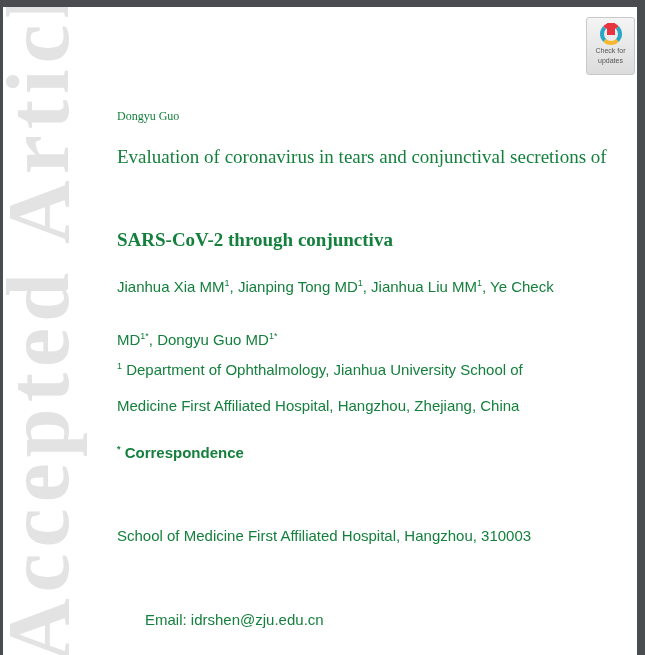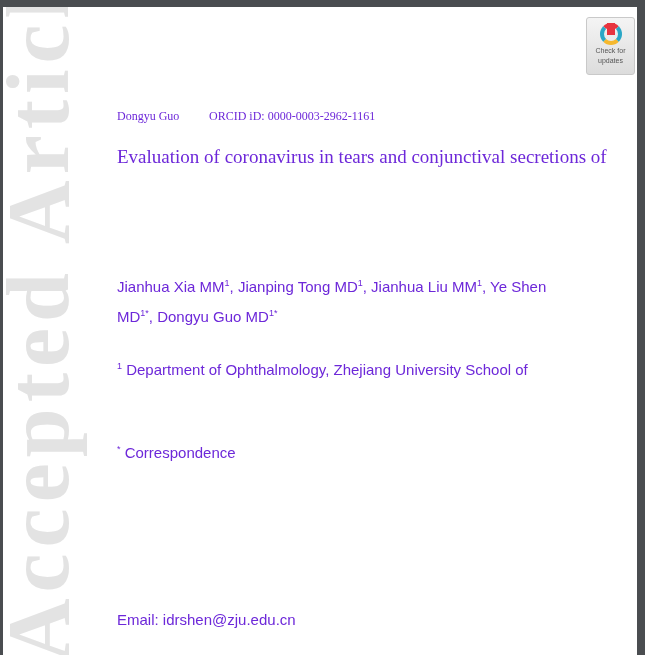--- a/index.html
+++ b/index.html
@@ -32,21 +32,21 @@
       border-top-color: #e7343f; border-right-color: #2aa7c6;
       border-bottom-color: #f5b82e; border-left-color: #2aa7c6;
       box-sizing: border-box;
     }
     .badge .ring .flag {
       position: absolute; left: 3px; top: -4px; width: 8px; height: 12px;
       background: #e7343f;
     }
     .badge .lbl { font-size: 7px; color: #555; line-height: 8px; margin-top: 2px; }
     .serif { font-family: "Liberation Serif", serif; }
-    .txt { position: absolute; left: 114px; color: #6d28d9; white-space: nowrap; }
+    .txt { position: absolute; left: 114px; color: #15803d; white-space: nowrap; }
     .sm { font-size: 12px; }
     .t16s { font-size: 19px; }
     .t15 { font-size: 15px; }
     .b { font-weight: bold; }
     sup { font-size: 9px; vertical-align: super; line-height: 0; }
   </style>
 </head>
 <body>
 
 <div class="page">
@@ -54,35 +54,37 @@
 
   <div class="badge">
     <div class="ring">
         <div class="flag"></div>
       </div>
     <div class="lbl">Check for</div>
     <div class="lbl">updates</div>
   </div>
 
   <div class="txt serif sm" style="top:102px;">Dongyu Guo</div>
-  <div class="txt serif sm" style="top:102px; left:206px;">ORCID iD: 0000-0003-2962-1161</div>
 
   <div class="txt serif t16s" style="top:139px;">Evaluation of coronavirus in tears and conjunctival secretions of</div>
 
+  <div class="txt serif t16s b" style="top:222px;">SARS-CoV-2 through conjunctiva</div>
 
   <div class="txt t15" style="top:271px;">
-    <span>Jianhua Xia MM</span><sup>1</sup><span>, </span><span>Jianping Tong MD</span><sup>1</sup><span>, </span><span>Jianhua Liu MM</span><sup>1</sup><span>, Ye Shen</span>
+    <span>Jianhua Xia MM</span><sup>1</sup><span>, </span><span>Jianping Tong MD</span><sup>1</sup><span>, </span><span>Jianhua Liu MM</span><sup>1</sup><span>, Ye Check</span>
   </div>
-  <div class="txt t15" style="top:301px;text-align:right;">
+  <div class="txt t15" style="top:324px;text-align:right;">
     <span>MD</span><sup>1*</sup><span>, </span><span>Dongyu Guo MD</span><sup>1*</sup>
   </div>
 
   <div class="txt t15" style="top:354px;">
-    <sup>1</sup> <span>Department of Ophthalmology, Zhejiang University School of</span>
+    <sup>1</sup> <span>Department of Ophthalmology, Jianhua University School of</span>
   </div>
+  <div class="txt t15" style="top:390px;">Medicine First Affiliated Hospital, Hangzhou, Zhejiang, China</div>
 
-  <div class="txt t15" style="top:437px;">
+  <div class="txt t15" style="top:437px;font-weight:bold;">
     <sup>*</sup> <span>Correspondence</span>
   </div>
 
+  <div class="txt t15" style="top:520px;">School of Medicine First Affiliated Hospital, Hangzhou, 310003</div>
 
-  <div class="txt t15" style="top:604px;">Email: idrshen@zju.edu.cn</div>
+  <div class="txt t15" style="top:604px;margin-left:28px;">Email: idrshen@zju.edu.cn</div>
 </div>
 
 </body></html>

